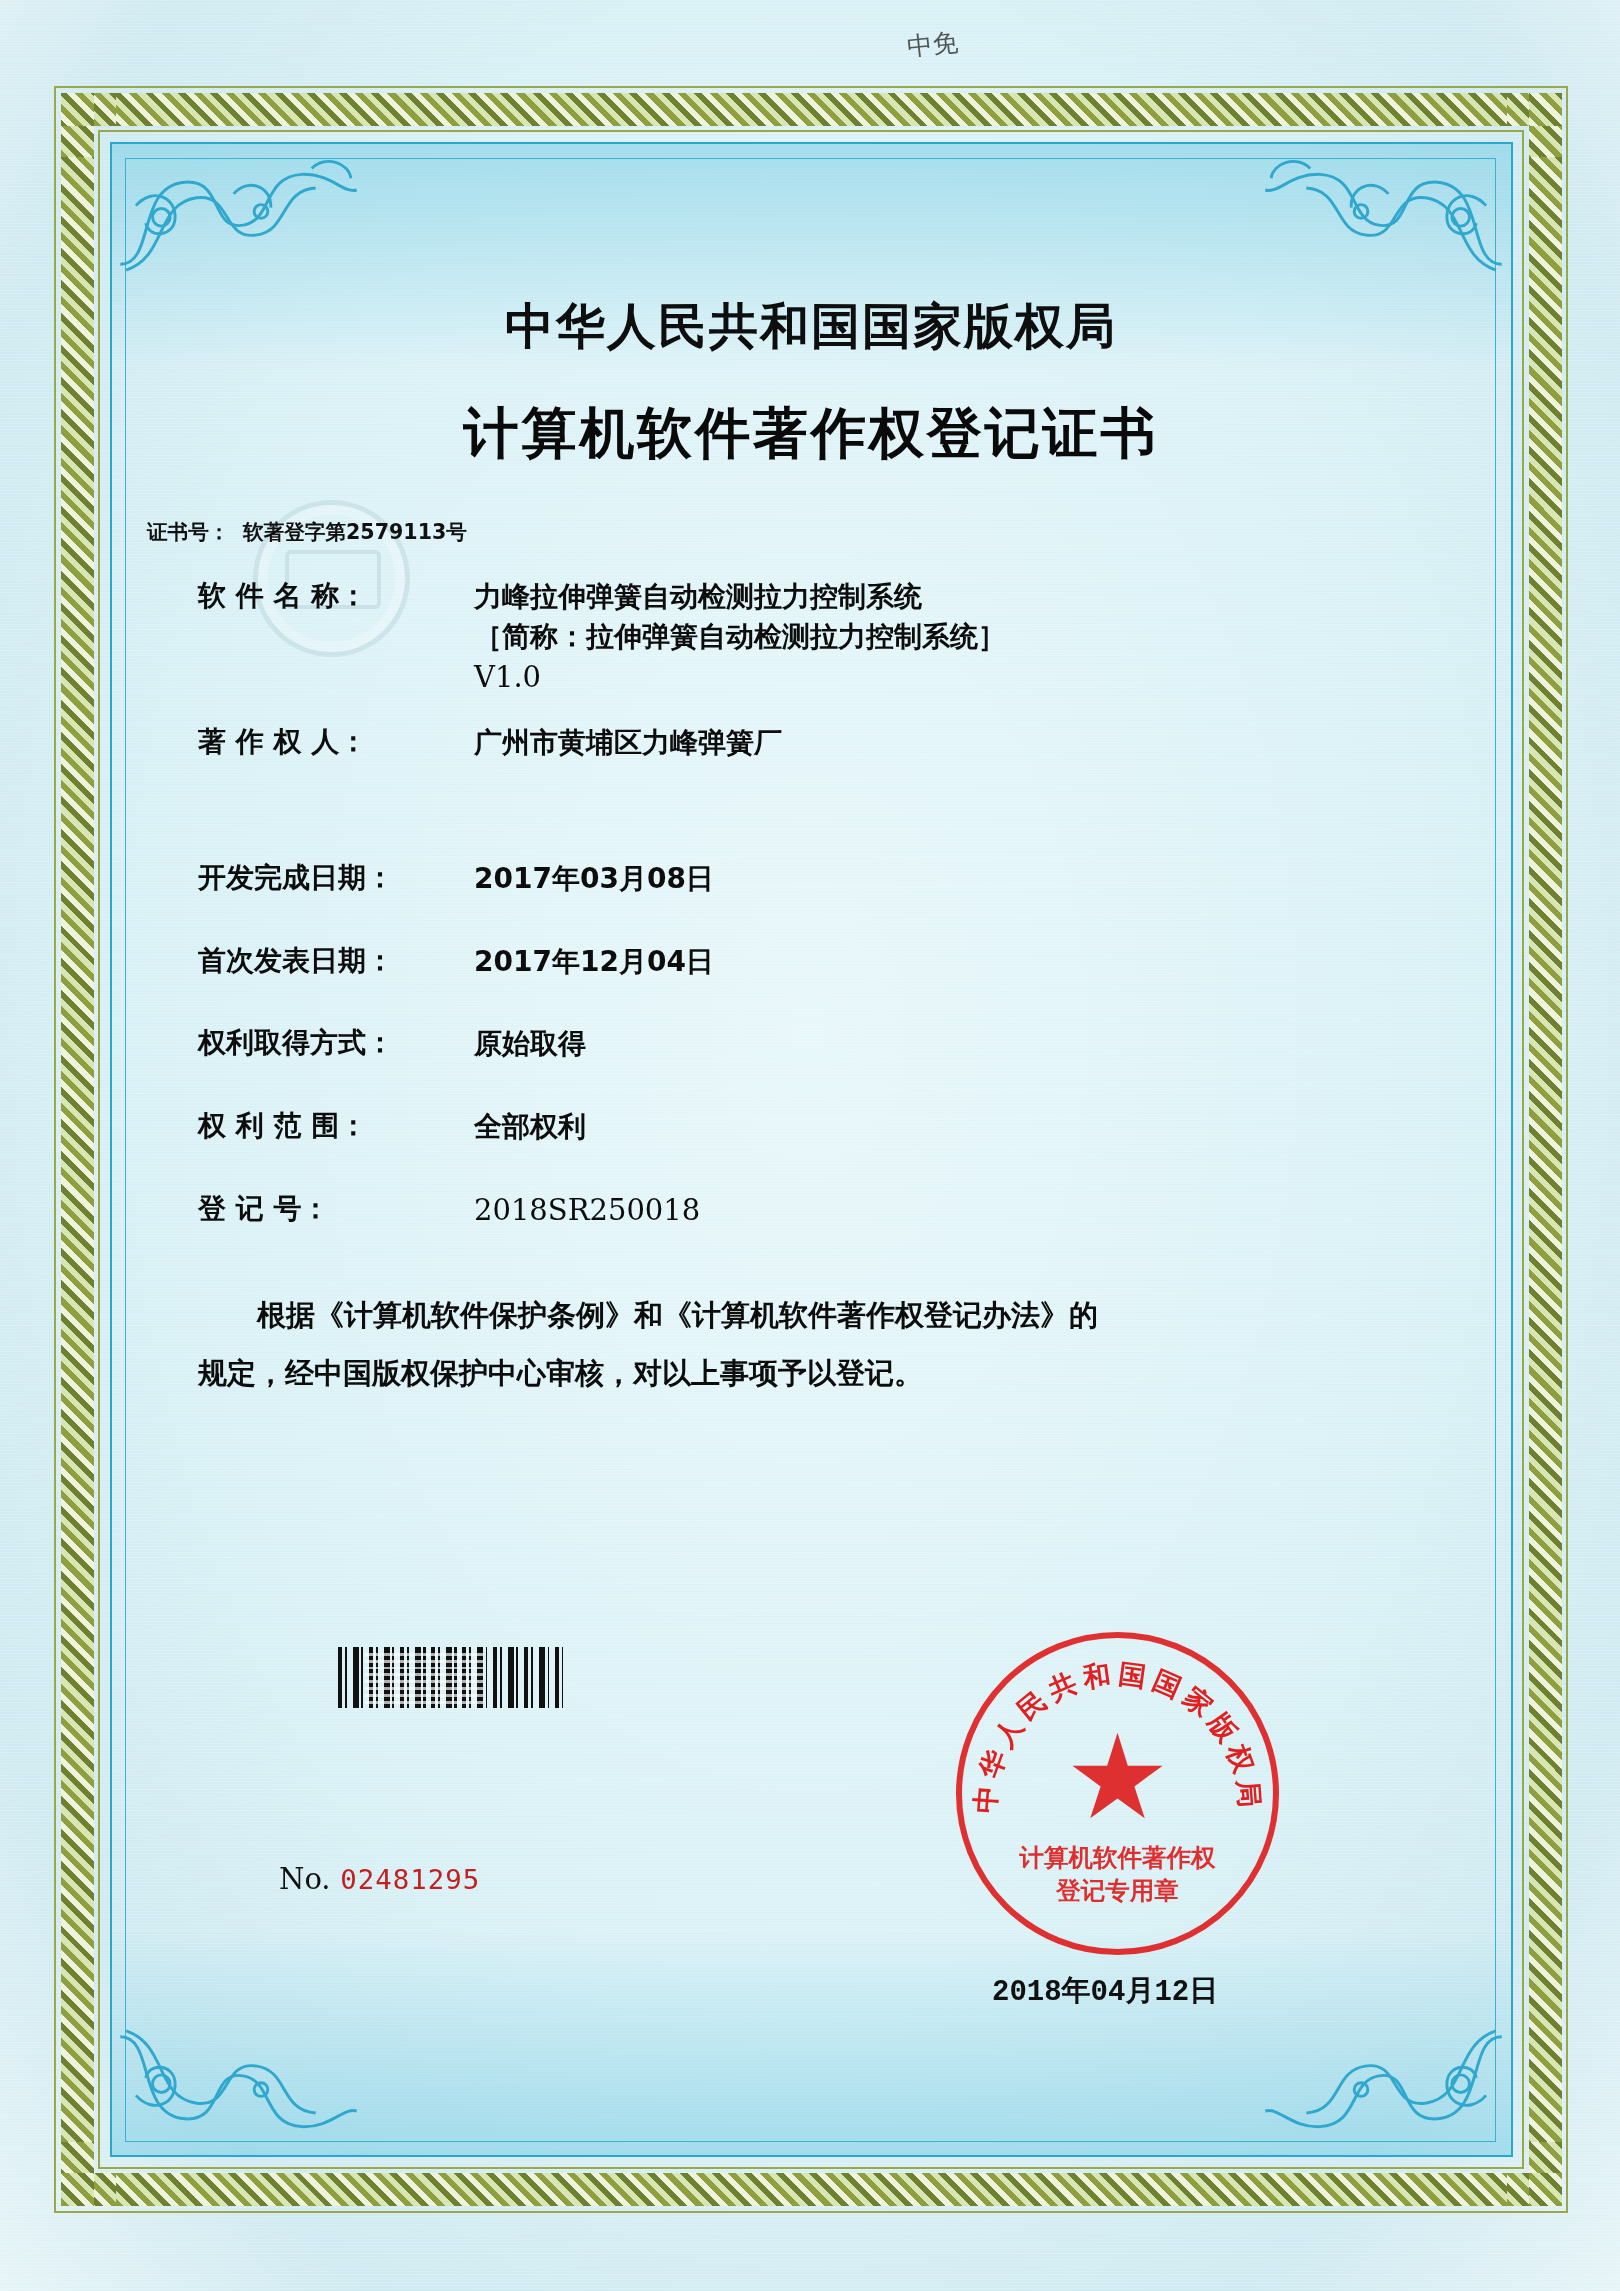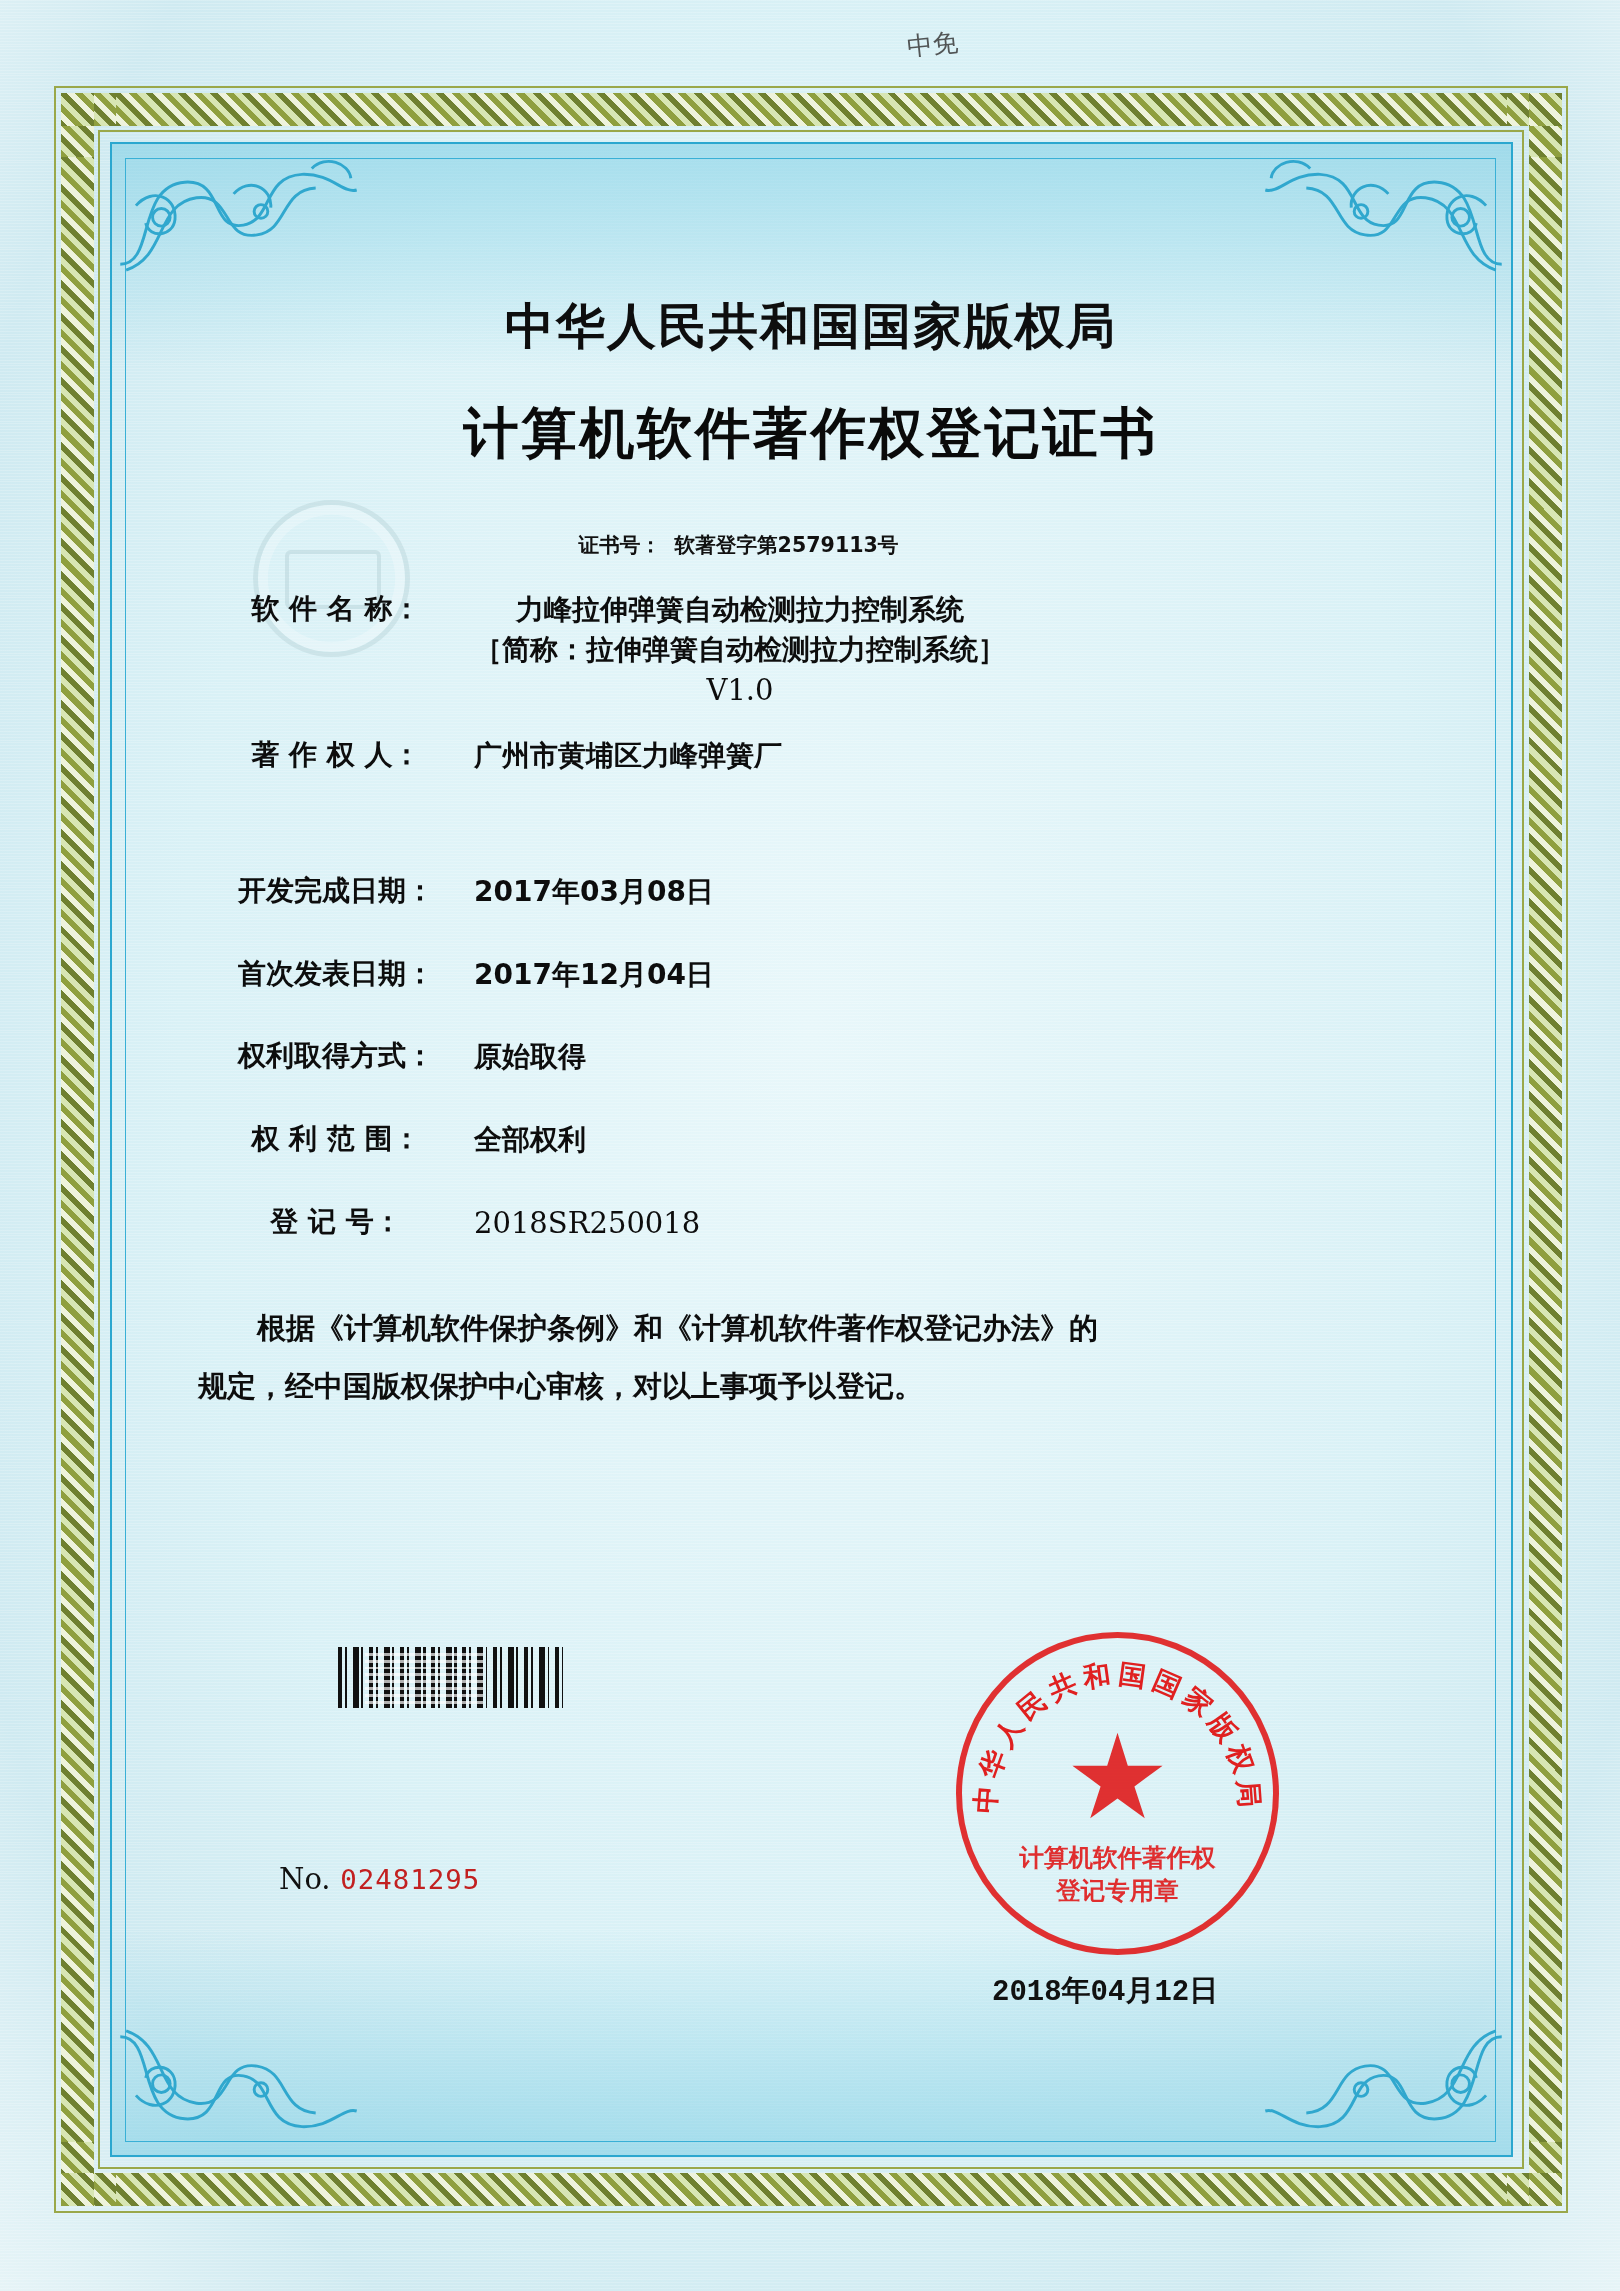--- a/index.html
+++ b/index.html
@@ -153,40 +153,39 @@
   .title2 {
     text-align: center;
     font-family: "DejaVu Serif", serif;
     font-weight: bold;
     font-size: 55px;
     letter-spacing: 2.9px;
     color: #0a0a0a;
     margin-top: 37px;
   }
   .cert-no {
-    text-align: center;
+    text-align: left;
     padding-right: 145px;
-    margin-top: 60px;
+    margin-top: 47px;
     font-family: "DejaVu Sans", sans-serif;
     font-size: 20.6px;
     font-weight: bold;
     color: #111;
     letter-spacing: 0px;
   }
   .cert-no .lbl { margin-right: 13.7px; }
 
   .fields {
     margin-top: 31px;
     padding-left: 51px;
   }
   .field-row {
     display: flex;
     align-items: flex-start;
     margin-bottom: 25.5px;
-    text-align: center;
   }
   .field-label {
     width: 276px;
     flex: 0 0 276px;
     font-family: "DejaVu Sans", sans-serif;
     font-size: 28px;
     font-weight: bold;
     color: #0d0d0d;
     letter-spacing: 0px;
     white-space: nowrap;

